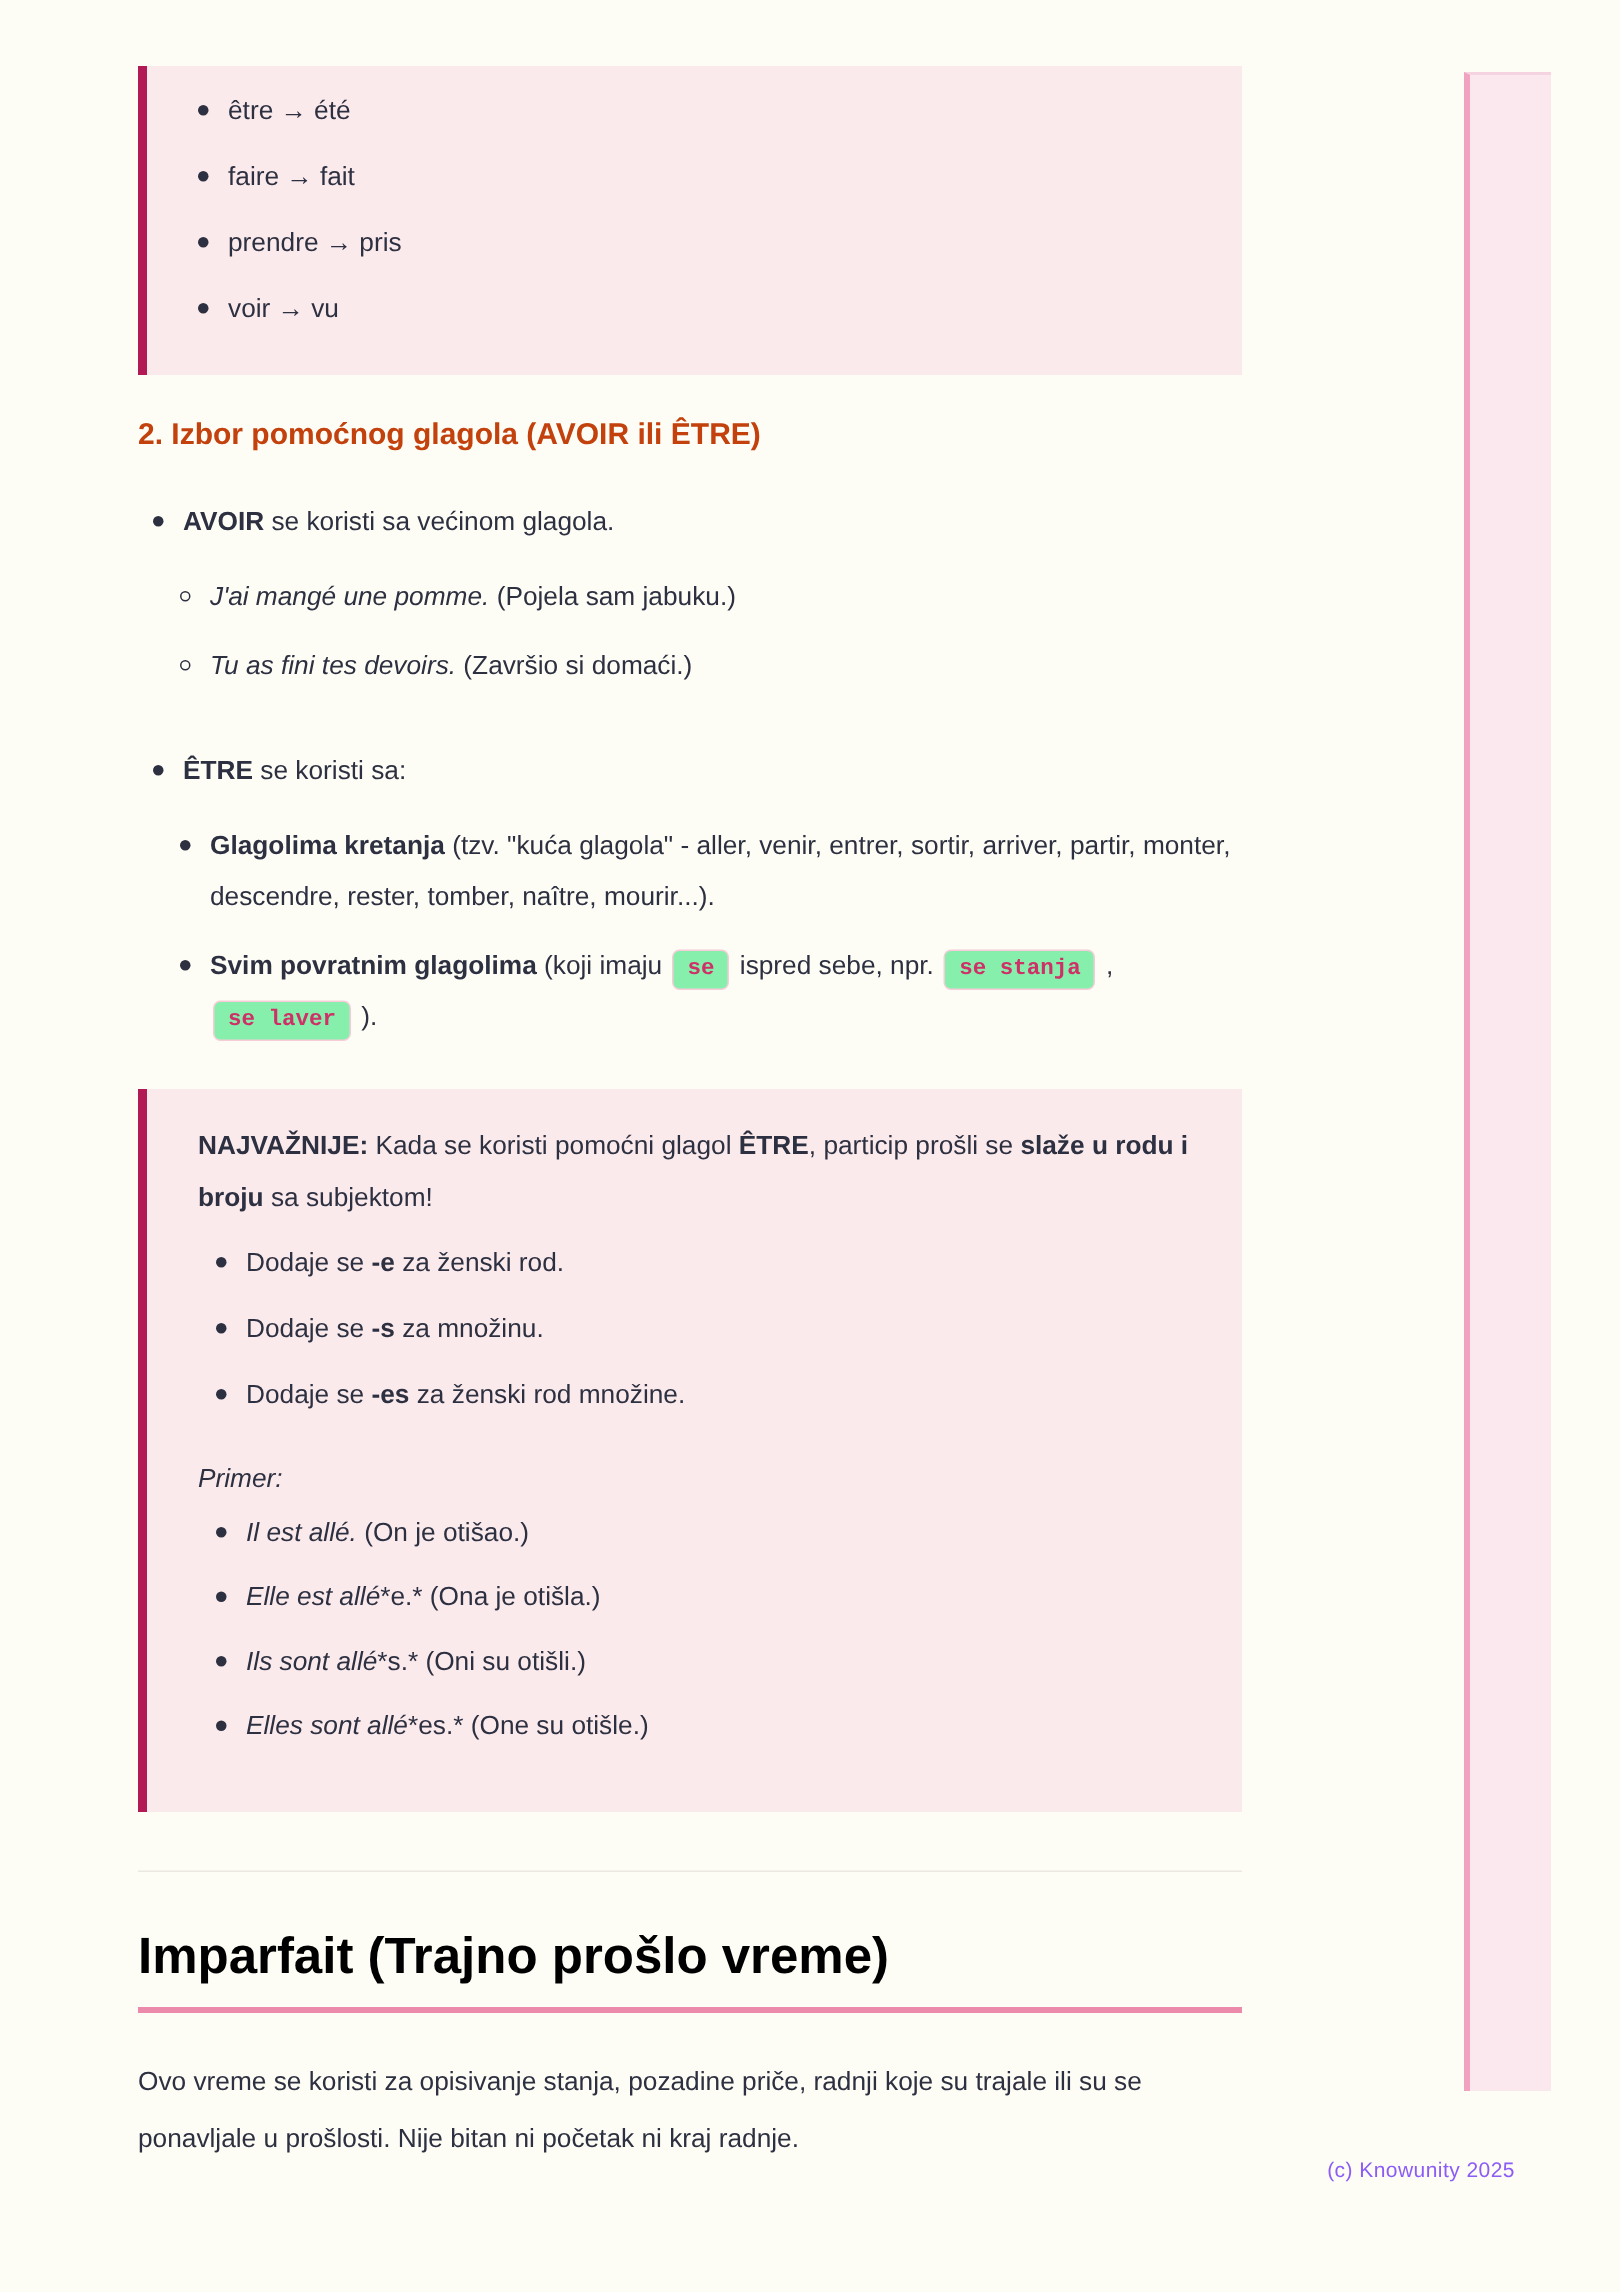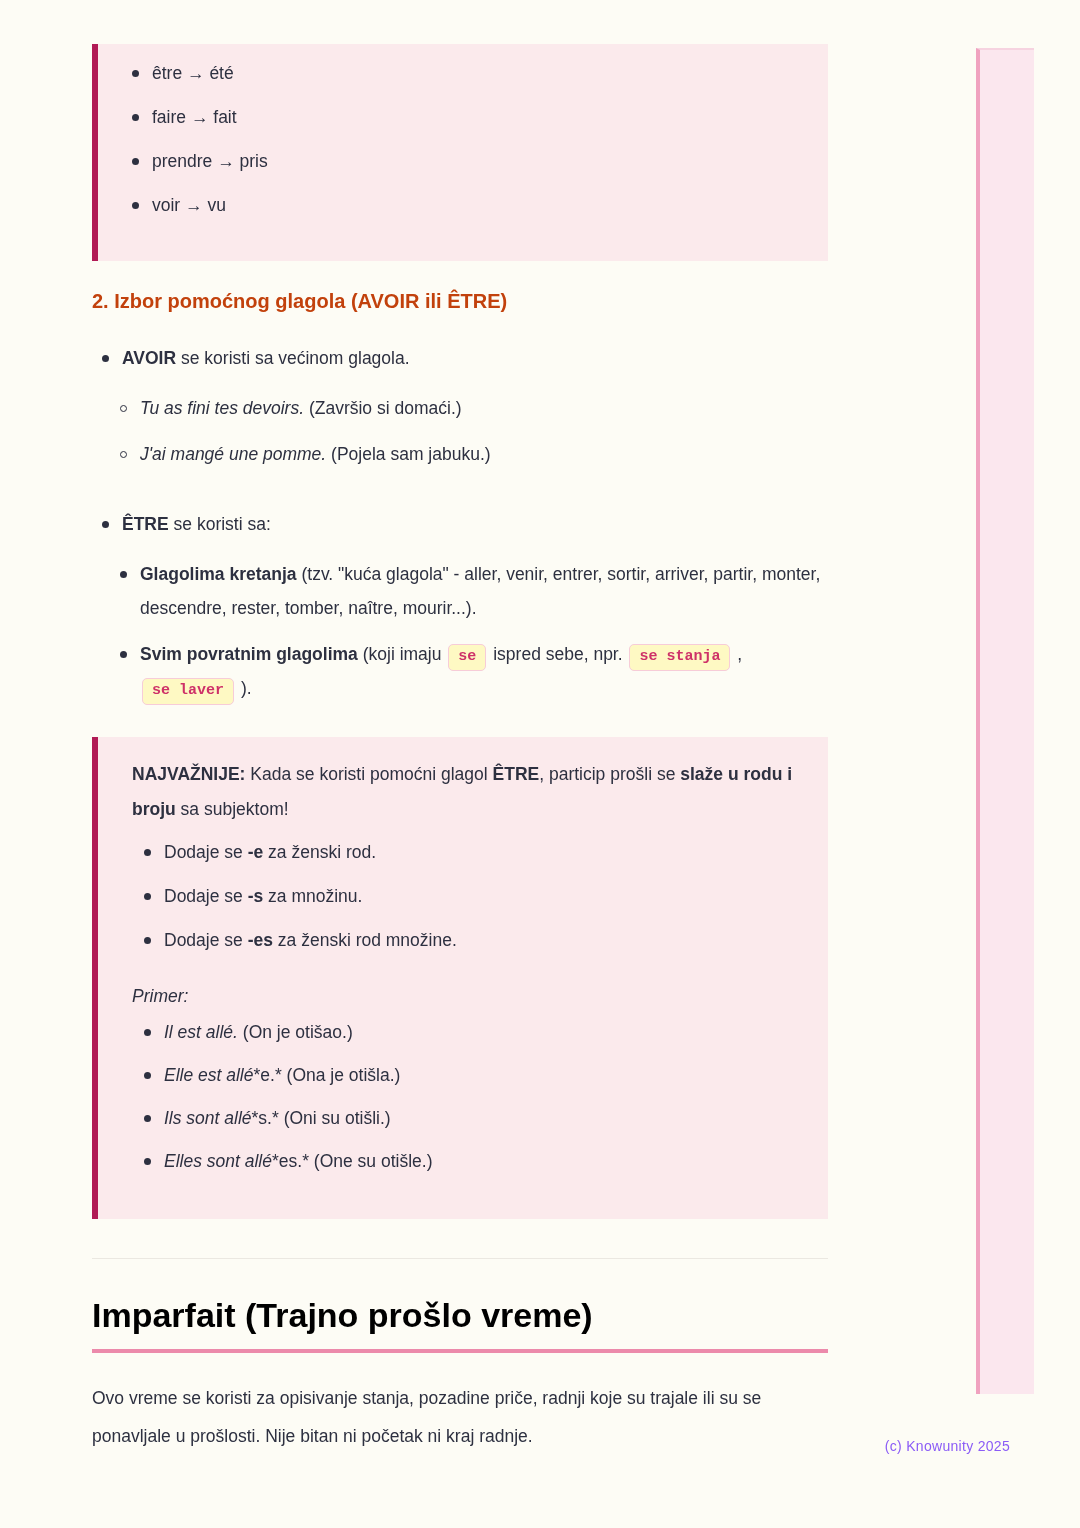--- a/index.html
+++ b/index.html
@@ -37,42 +37,42 @@
   
   .li-row { display:flex; align-items:flex-start; }
   .li-row .marker {
     flex:0 0 auto; margin-top:14px; margin-right:13px;
   }
   .dot { width:7px; height:7px; border-radius:50%; background:#2d3040; display:block; }
   .ring { width:7px; height:7px; border-radius:50%; border:1.5px solid #2d3040; background:transparent; display:block; }
   .li-text { font-size:17.5px; line-height:34px; }
 
   .plist .li-row { margin-bottom:10px; }
-  .plist .li-row:last-child { margin-bottom:11px;text-align:center; }
+  .plist .li-row:last-child { margin-bottom:0;text-align:center; }
 
   .h2 {
     font-size:20px; font-weight:bold; color:#c2410c;
     margin:26px 0 26px 0; line-height:28px;
   }
 
   .toplist { margin-left:10px; }
   .toplist > .li-row { margin-bottom:16px; }
   .sublist { margin:16px 0 2px 18px; }
   .sublist .li-row { margin-bottom:12px; }
   .sublist .li-row:last-child { margin-bottom:0; }
 
   .b { font-weight:bold; }
   .it { font-style:italic; }
 
   .code-chip {
     font-family:"Liberation Mono","DejaVu Sans Mono", monospace;
     font-weight:bold;
     font-size:15px;
     color:#ce3168;
-    background:#fef9c3;
+    background:#86efac;
     border:1px solid #f7ccd8;
     border-radius:5px;
     padding:2px 9px 3px 9px;
     margin:0 2px;
     display:inline-block;
     line-height:20px;
     vertical-align:baseline;
   }
 
   .callout2 { margin-top:32px; padding:20px 34px 32px 34px; }
@@ -149,27 +149,27 @@
             <span class="dot"></span>
           </span>
         <span class="li-text"><span class="b">AVOIR</span><span> se koristi sa većinom glagola.</span></span>
       </div>
 
       <div class="sublist">
         <div class="li-row">
           <span class="marker">
               <span class="ring"></span>
             </span>
+          <span class="li-text"><span class="it">J'ai mangé une pomme.</span><span> (Pojela sam jabuku.)</span></span>
+        </div>
+        <div class="li-row">
+          <span class="marker">
+              <span class="ring"></span>
+            </span>
           <span class="li-text"><span class="it">Tu as fini tes devoirs.</span><span> (Završio si domaći.)</span></span>
-        </div>
-        <div class="li-row">
-          <span class="marker">
-              <span class="ring"></span>
-            </span>
-          <span class="li-text"><span class="it">J'ai mangé une pomme.</span><span> (Pojela sam jabuku.)</span></span>
         </div>
       </div>
 
       <div class="li-row" style="margin-top:36px;">
         <span class="marker">
             <span class="dot"></span>
           </span>
         <span class="li-text"><span class="b">ÊTRE</span><span> se koristi sa:</span></span>
       </div>
 

